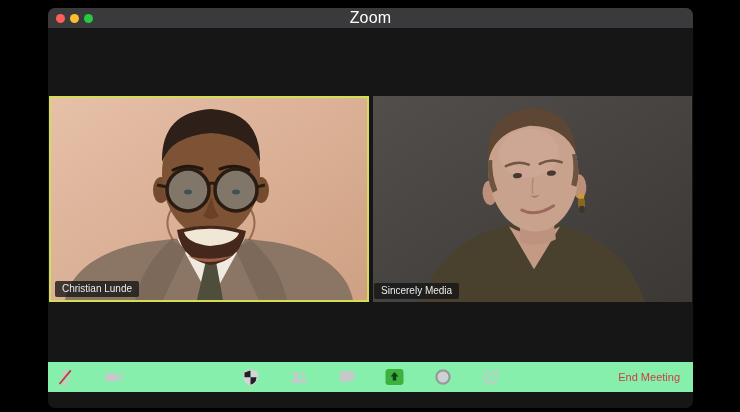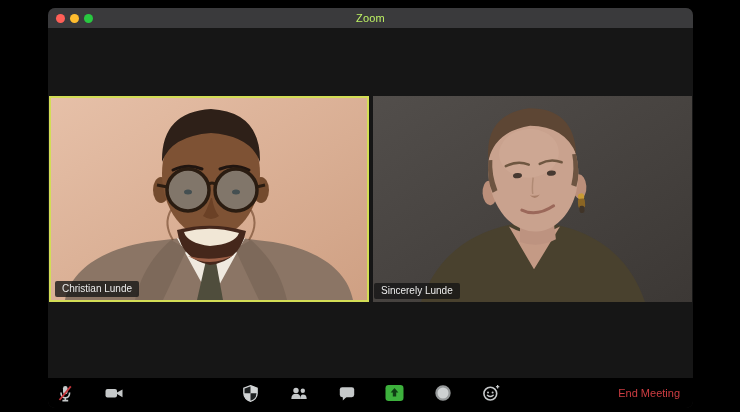--- a/index.html
+++ b/index.html
@@ -17,41 +17,41 @@
   .titlebar {
     position: absolute; left: 0; top: 0; width: 100%; height: 20px;
     background: #3a3a3c; display: flex; align-items: center;
   }
   .traffic { position: absolute; left: 0; top: 0; height: 100%; display: flex; align-items: center; gap: 5px; padding-left: 8px; }
   .tl { width: 9px; height: 9px; border-radius: 50%; display: inline-block; }
   .tl.close { background: #ff5f57; }
   .tl.min   { background: #febc2e; }
   .tl.full  { background: #28c840; }
   .win-title {
-    width: 100%; text-align: center; color: #bef264; font-size: 11px; font-weight: 500;
+    width: 100%; text-align: center; color: #ffffff; font-size: 16px; font-weight: 500;
     letter-spacing: .2px;
   }
   
   .tile {
     position: absolute; top: 88px; height: 206px; background: #222; overflow: hidden;
   }
   .tile.left  { left: 1px;  width: 320px; border: 2px solid #d3dd55; }
   .tile.right { left: 325px; width: 319px; }
   .tile svg { display: block; width: 100%; height: 100%; }
   .name-tag {
     position: absolute; bottom: 3px; background: rgba(20,20,20,.78);
     color: #ececec; font-size: 10px; line-height: 16px; padding: 0 7px;
     border-radius: 2px; white-space: nowrap; margin-top: 40px;
   }
   .tile.left  .name-tag { left: 4px; }
   .tile.right .name-tag { left: 1px; }
   
   .toolbar {
-    position: absolute; left: 0; bottom: 0; width: 100%; height: 30px;
-    background: #000000; display: flex; align-items: center; text-align: center;
+    position: absolute; left: 0; bottom: 16px; width: 100%; height: 30px;
+    background: #86efac; display: flex; align-items: center; text-align: center;
   }
   .tb-group { position: absolute; top: 0; height: 100%; display: flex; align-items: center; }
   .tb-left   { left: 5px; gap: 25px; }
   .tb-center { left: 50%; transform: translateX(-50%); gap: 24px; }
   .tb-btn {
     width: 24px; height: 24px; display: flex; align-items: center; justify-content: center;
     cursor: pointer;
   }
   .tb-btn svg { display: block; }
   .end-meeting {
@@ -165,21 +165,21 @@
 
           <ellipse cx="145" cy="77" rx="4.5" ry="2.6" fill="#463931"></ellipse>
           <ellipse cx="179" cy="77" rx="4.5" ry="2.6" fill="#463931"></ellipse>
 
           <path d="M160.5 80 Q158.5 90 159 96" stroke="#b08a74" stroke-width="1.5" fill="none"></path>
           <path d="M156 97 Q161 103 166 97 Q161 99 156 97 Z" fill="#a87f69"></path>
 
           <path d="M147 111 Q161 119 179 109" stroke="#9b685a" stroke-width="3" fill="none" stroke-linecap="round"></path>
         </g>
       </svg>
-      <div class="name-tag">Sincerely Lunde</div>
+      <div class="name-tag">Sincerely Media</div>
     </div>
 
     <div class="toolbar">
 
       <div class="tb-group tb-left">
         <div class="tb-btn">
           <svg width="20" height="20" viewBox="0 0 20 20">
             <rect x="8" y="3" width="4.6" height="8.2" rx="2.3" fill="#c6c9ca"></rect>
             <path d="M6 9.5 Q6 14.8 10.3 14.8 Q14.6 14.8 14.6 9.5" stroke="#c6c9ca" stroke-width="1.6" fill="none"></path>
             <line x1="10.3" y1="14.8" x2="10.3" y2="17.4" stroke="#c6c9ca" stroke-width="1.6"></line>

